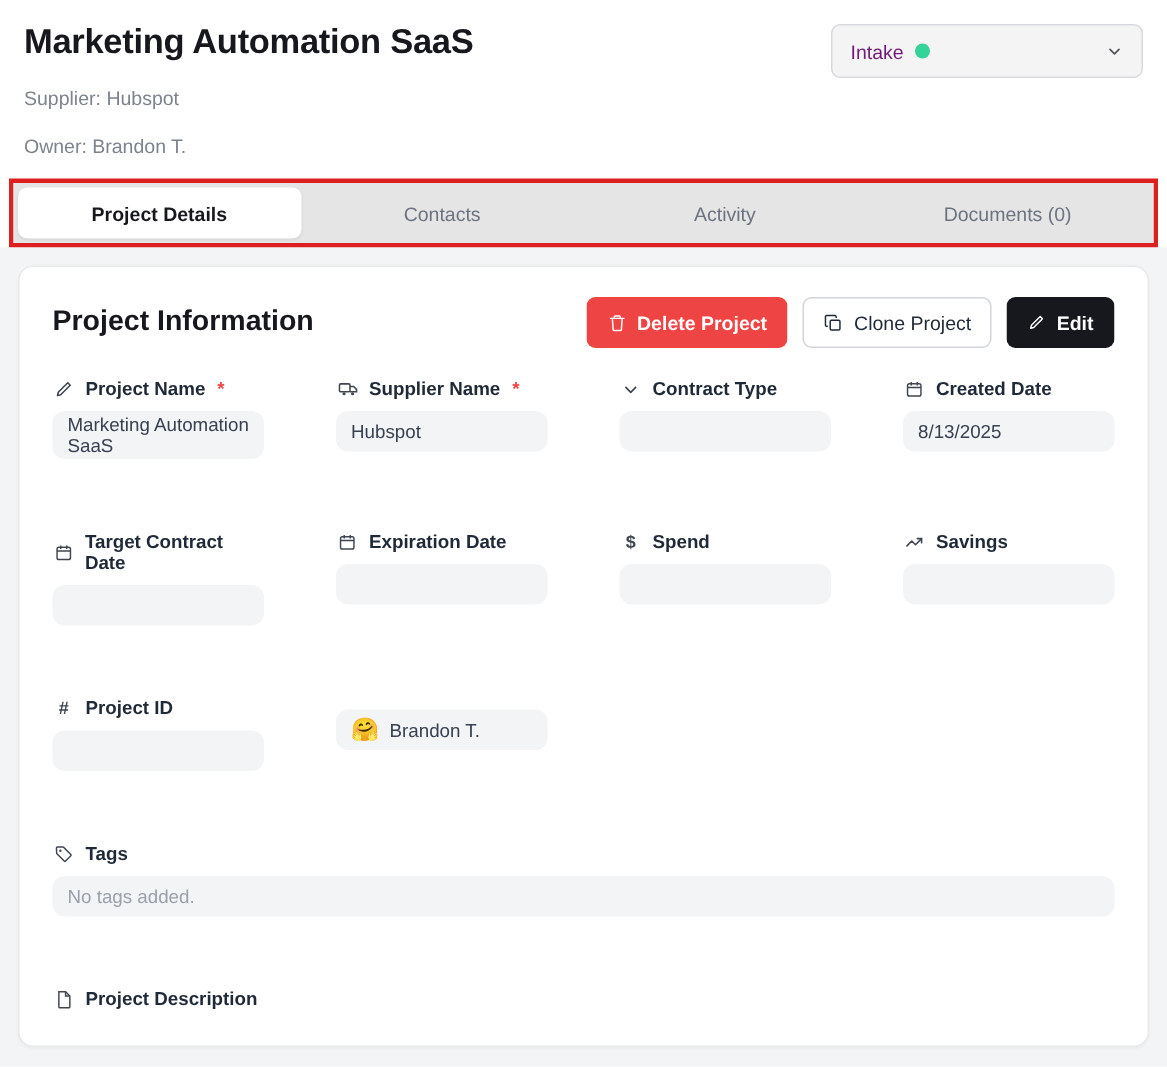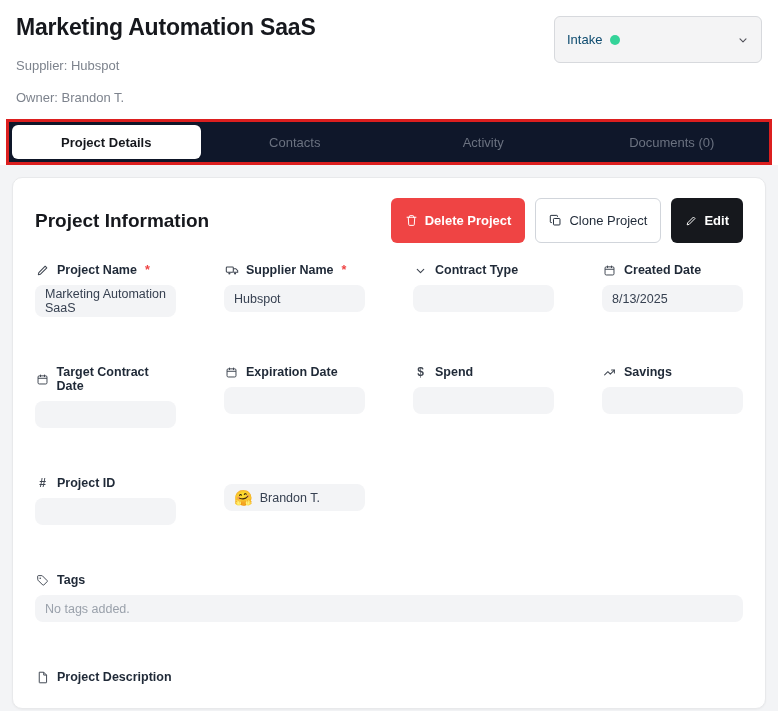--- a/index.html
+++ b/index.html
@@ -10,38 +10,38 @@
     font-family:"Liberation Sans", sans-serif;
     color:#111827;
     display:flex; flex-direction:column;
     overflow:hidden;
   }
 
   
   .top-header { display:flex; justify-content:space-between; align-items:flex-start; padding:14px 16px 6px 16px; background:#fff; }
   .title-block h1 { margin:0 0 8px 0; font-size:23px; font-weight:700; letter-spacing:-0.2px; color:#16181d; }
   .sub-line { font-size:13px; color:#7d838d; margin-top:17px; }
-  .stage-select { width:208px; height:47px; margin-top:2px; border:1px solid #d7d9dd; background:#f4f4f5; border-radius:6px; display:flex; align-items:center; gap:8px; padding:0 12px; font-size:13px; color:#0c4a6e; cursor:pointer; }
+  .stage-select { width:208px; height:36px; margin-top:2px; border:1px solid #d7d9dd; background:#f4f4f5; border-radius:6px; display:flex; align-items:center; gap:8px; padding:0 12px; font-size:13px; color:#701a75; cursor:pointer; }
   .stage-dot { width:10px; height:10px; border-radius:50%; background:#34d399; flex:0 0 auto; }
   .stage-chev { margin-left:auto; color:#52525b; display:inline-flex; }
 
   
   .tabs-annotation { margin:8px 6px 0 6px; border:3px solid #dc1f1f; }
-  .tabs { display:flex; background:#0f172a; padding:3px; }
+  .tabs { display:flex; background:#e5e5e5; padding:3px; }
   .tab { flex:1; height:34px; display:flex; align-items:center; justify-content:center; font-size:13px; color:#6b7280; cursor:pointer; }
   .tab.active { background:#fff; color:#16181d; font-weight:700; border-radius:6px; box-shadow:0 1px 2px rgba(0,0,0,.08); }
 
   
   .content { flex:1; background:#f3f4f6; padding:12px 12px 18px 12px; }
   .card { background:#fff; border:1px solid #e8e9eb; border-radius:10px; box-shadow:0 1px 2px rgba(0,0,0,.04); padding:20px 22px 24px 22px; height:100%; }
 
   .card-header { display:flex; align-items:center; justify-content:space-between; margin-bottom:20px; }
   .card-header h2 { margin:0; font-size:19px; font-weight:700; color:#16181d; }
   .actions { display:flex; align-items:center; gap:10px; }
-  .btn { height:45px; border-radius:6px; font-size:13px; display:inline-flex; align-items:center; gap:7px; padding:0 13px; border:1px solid transparent; cursor:pointer; background:#fff; font-family:inherit; white-space:nowrap; }
+  .btn { height:34px; border-radius:6px; font-size:13px; display:inline-flex; align-items:center; gap:7px; padding:0 13px; border:1px solid transparent; cursor:pointer; background:#fff; font-family:inherit; white-space:nowrap; }
   .btn-danger { background:#ef4444; color:#fff; font-weight:600; }
   .btn-outline { border-color:#d1d5db; color:#1f2937; }
   .btn-dark { background:#16181d; color:#fff; font-weight:600; }
   .btn .b-icon { display:inline-flex; }
 
   
   .grid { display:grid; grid-template-columns:1fr 1fr 1fr 1fr; column-gap:42px; row-gap:18px;gap:48px; }
   .full { grid-column:1 / -1; }
   .field-label { display:flex; align-items:center; gap:7px; font-size:12.5px; font-weight:700; color:#1f2937; }
   .f-icon { display:inline-flex; width:15px; justify-content:center; color:#3f4651; font-size:12px; font-weight:700; }

